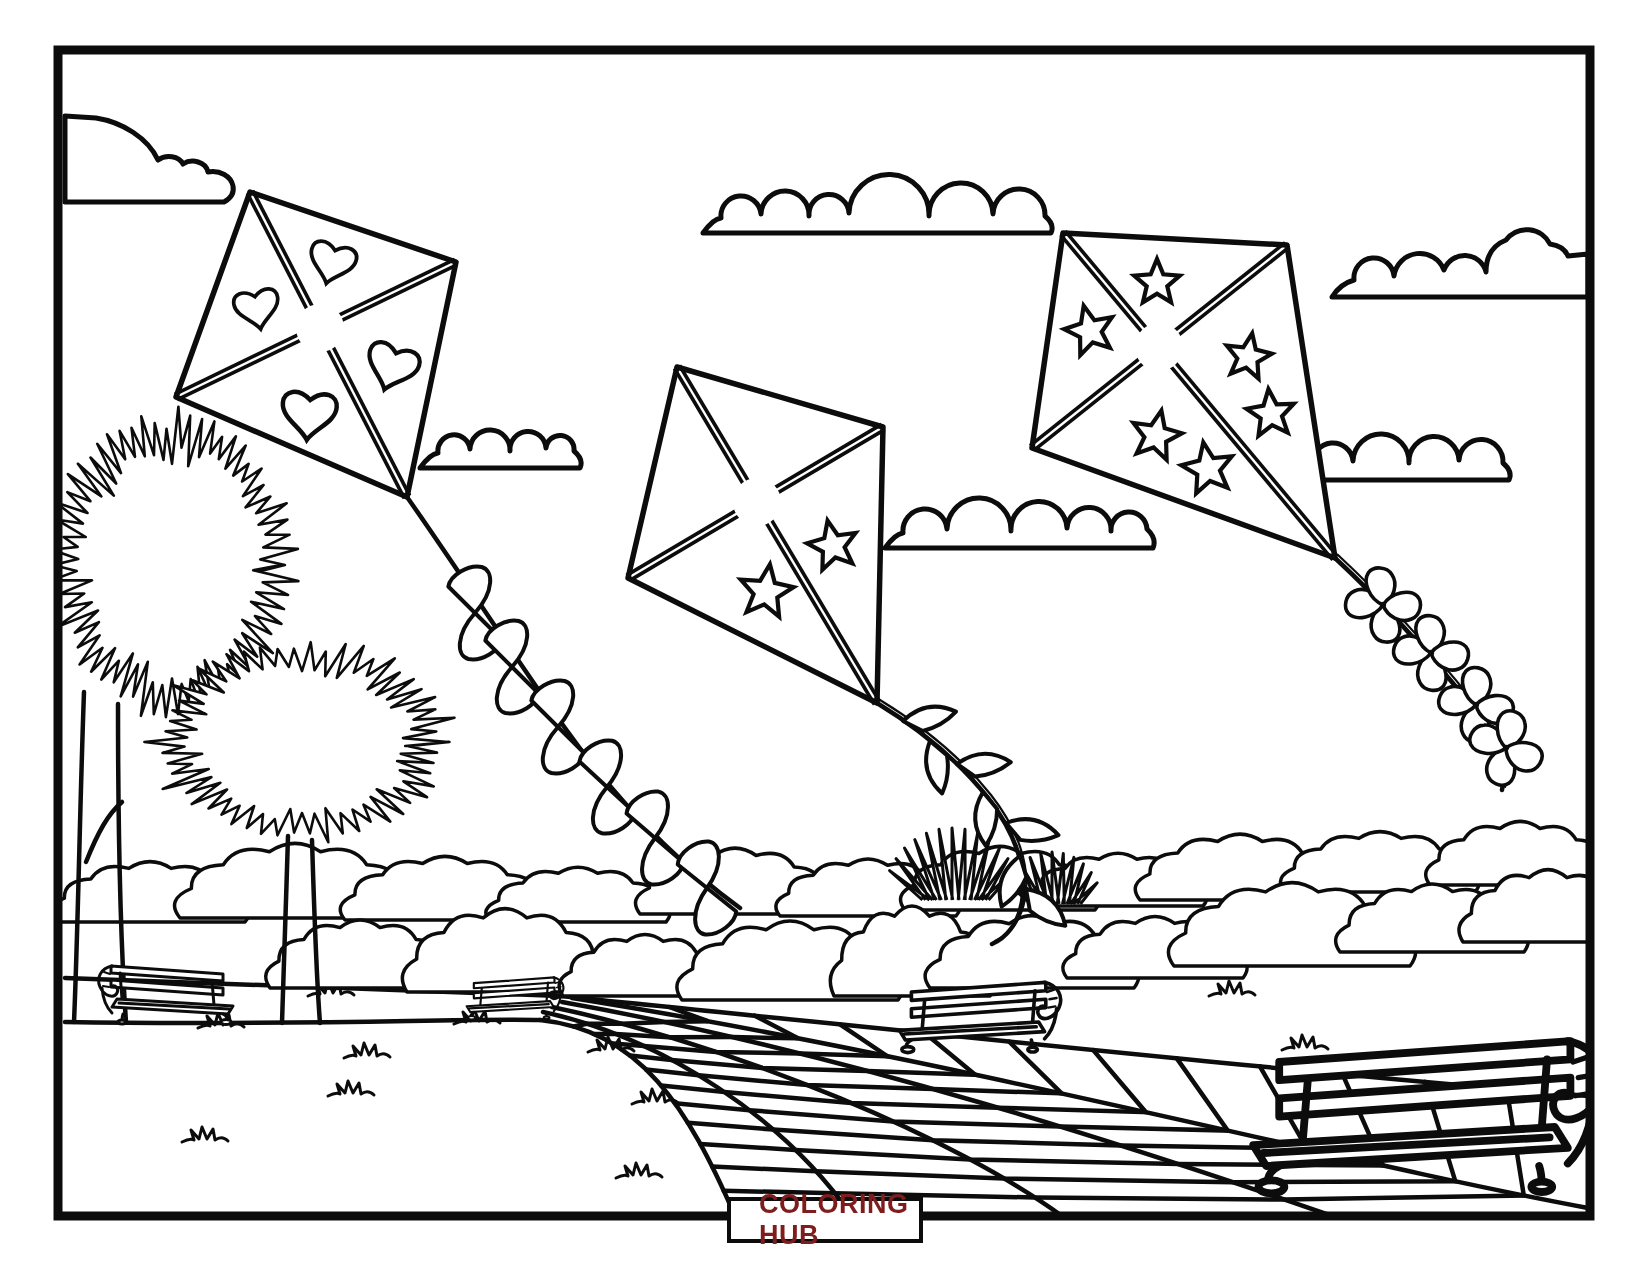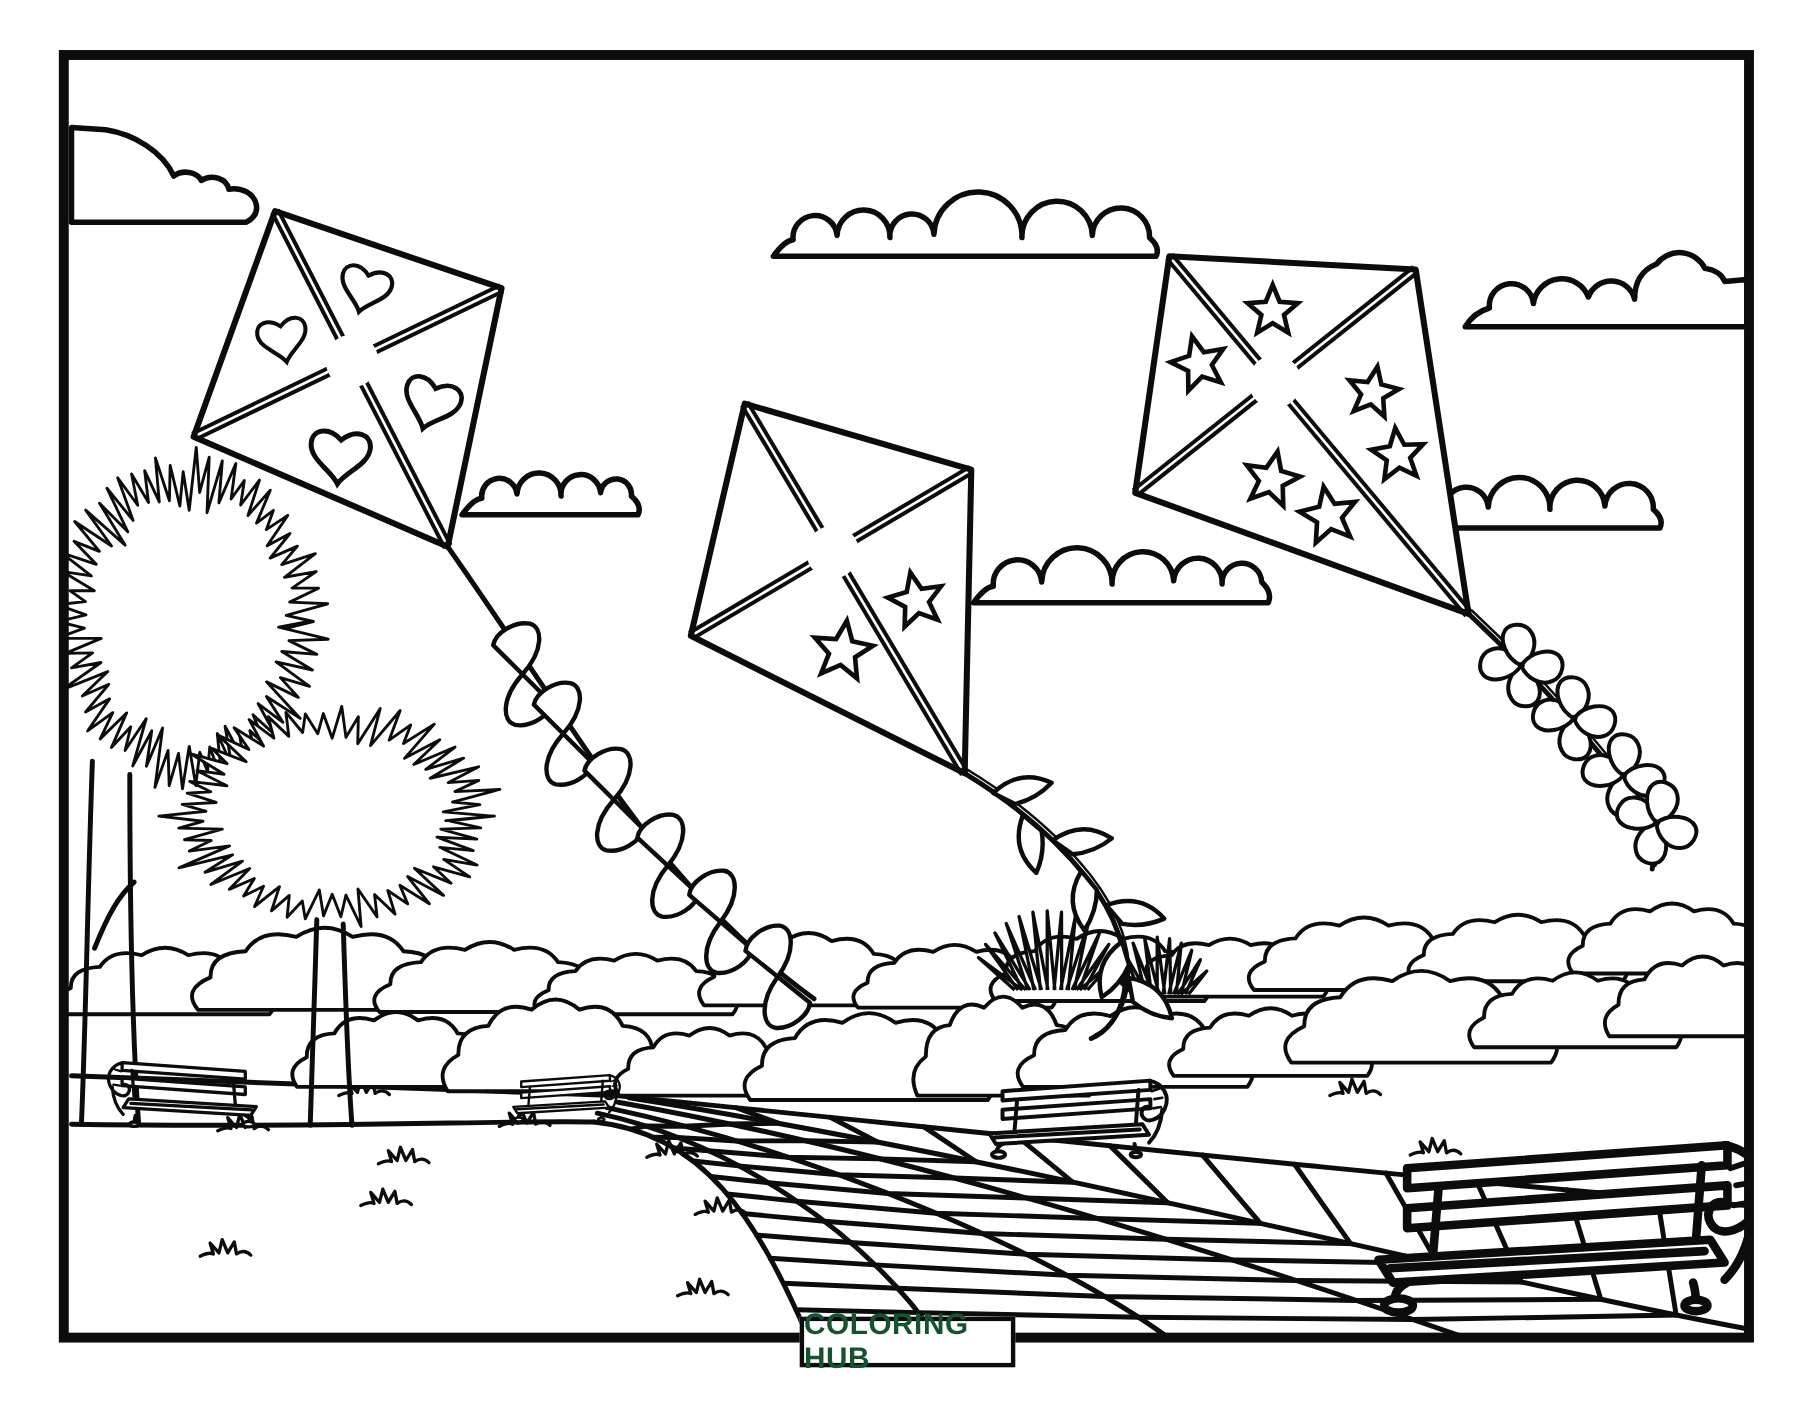--- a/index.html
+++ b/index.html
@@ -2,22 +2,22 @@
 <html><head>
 <meta charset="utf-8">
 <style>
   html,body{margin:0;padding:0;background:#ffffff;}
   #stage{position:relative;width:1650px;height:1275px;background:#fff;overflow:hidden;
          font-family:"Liberation Sans", sans-serif;}
   #art{position:absolute;left:0;top:0;}
   #brand-box{position:absolute;left:727px;top:1197px;width:196px;height:46px;background:#fff;
              border:4px solid #0c0c0c;box-sizing:border-box;display:flex;align-items:center;
              justify-content:center;}
-  #brand-box span{font-weight:bold;font-size:27px;letter-spacing:.5px;color:#14532d;
-                  font-family:"Liberation Sans", sans-serif;}
+  #brand-box span{font-weight:bold;font-size:27px;letter-spacing:.5px;color:#7f1d1d;
+                  font-family:"Liberation Sans", sans-serif;margin-left:28px;}
 </style>
 </head>
 <body>
 
 <div id="stage">
   <svg id="art" width="1650" height="1275" viewBox="0 0 1650 1275">
       <defs>
         <clipPath id="frameClip">
           <rect x="58" y="50" width="1532" height="1166"></rect>
         </clipPath>

